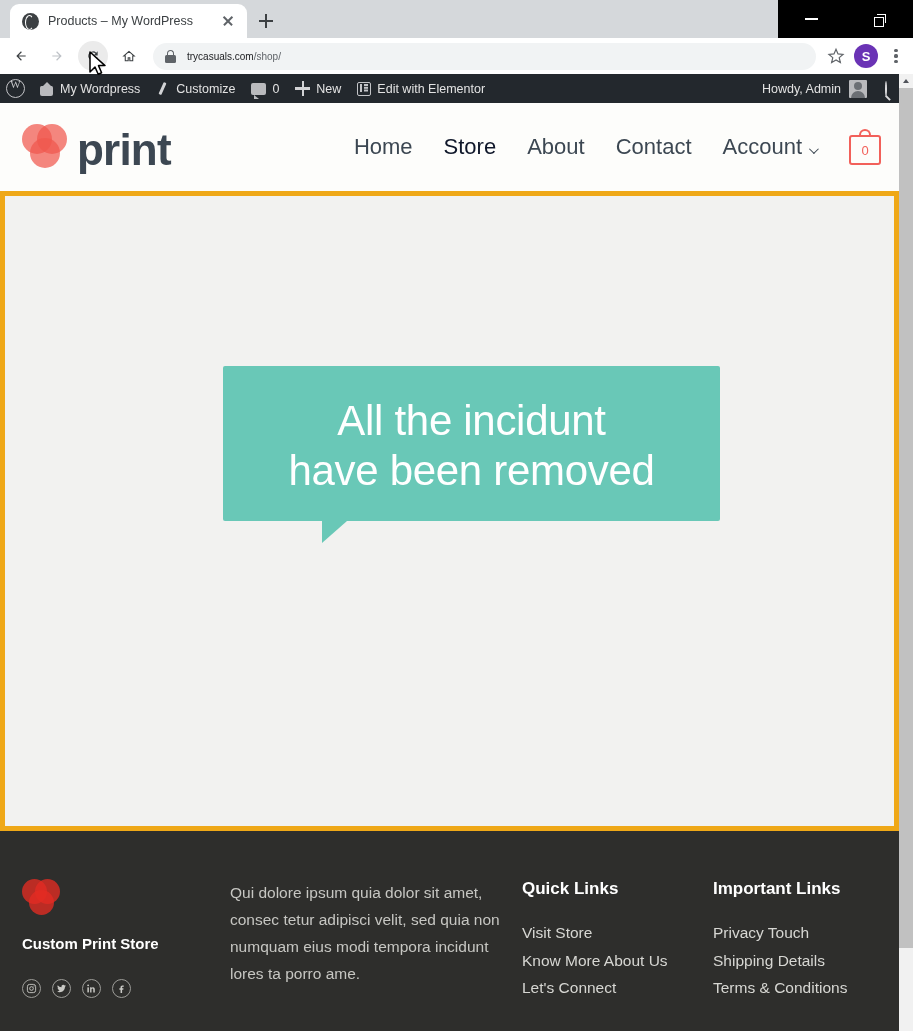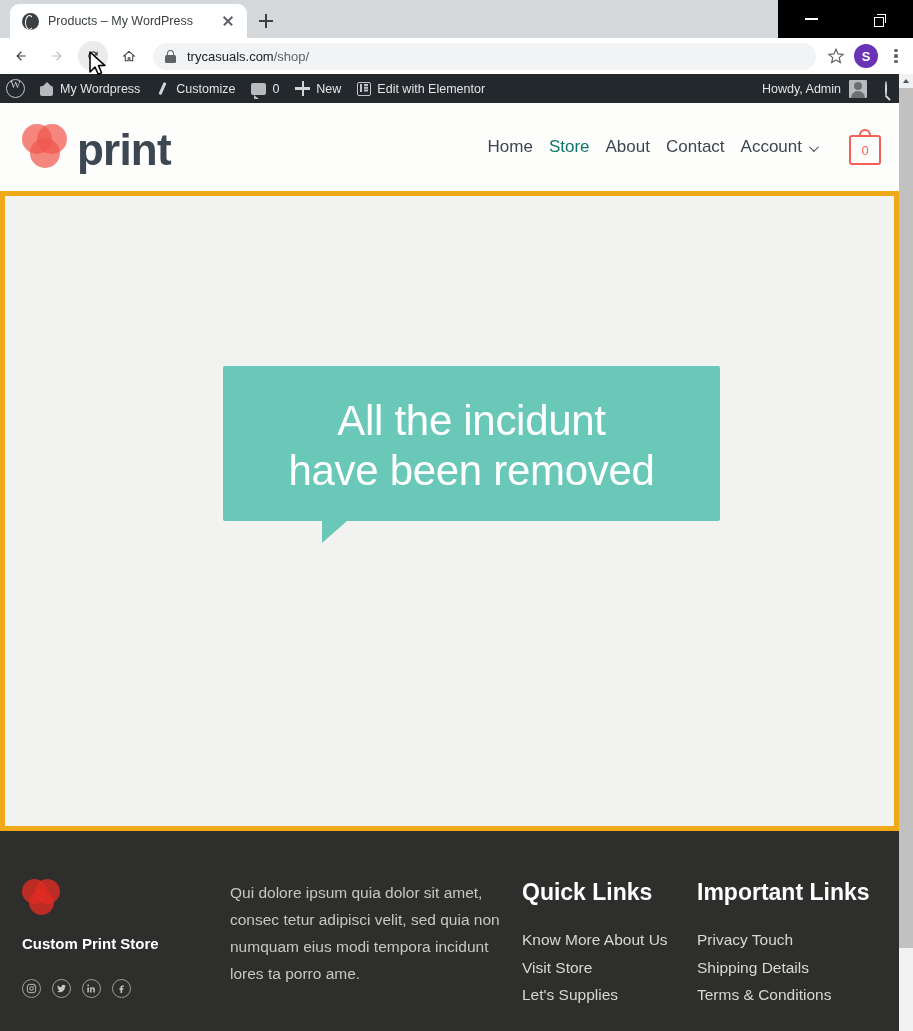--- a/index.html
+++ b/index.html
@@ -103,21 +103,21 @@
     width: 11px; height: 13px; flex: 0 0 11px; margin-right: 11px; position: relative;
   }
   .lock-body {
     position: absolute; bottom: 0; left: 0; width: 11px; height: 7.5px;
     background: #5f6368; border-radius: 1.5px;
   }
   .lock-shackle {
     position: absolute; top: 0; left: 2.4px; width: 6.2px; height: 6px;
     border: 1.5px solid #5f6368; border-bottom: none; border-radius: 3.5px 3.5px 0 0;
   }
-  .url { font-size: 13px; color: #202124; white-space: nowrap; }
+  .url { font-size: 10px; color: #202124; white-space: nowrap; }
   .url .dim { color: #5f6368; }
   .star-btn {
     width: 28px; height: 28px; margin-right: 4px; position: relative; cursor: pointer; flex: 0 0 28px;
   }
   .star-btn svg { position: absolute; left: 5px; top: 5px; width: 18px; height: 18px; }
   .profile-av {
     width: 24px; height: 24px; flex: 0 0 24px; border-radius: 50%;
     background: #6a33b5; color: #fff; font-size: 13px; font-weight: bold;
     display: flex; align-items: center; justify-content: center;
     margin-right: 7px; cursor: pointer;
@@ -226,23 +226,23 @@
   }
   .logo-mark .c1 { left: 0px;  top: 2px; }
   .logo-mark .c2 { left: 15px; top: 2px; }
   .logo-mark .c3 { left: 7.5px; top: 16px; }
   .logo-text {
     font-size: 44px; font-weight: bold; color: #3c4752; letter-spacing: -0.8px;
     line-height: 1;
   }
   .mainnav { margin-left: auto; display: flex; align-items: center; }
   .nav-link {
-    font-size: 17px; color: #3c4752; margin-left: 16px; cursor: pointer; white-space: nowrap;
-  }
-  .nav-link.active { color: #0f766e; }
+    font-size: 22px; color: #3c4752; margin-left: 31px; cursor: pointer; white-space: nowrap;
+  }
+  .nav-link.active { color: #0f172a; }
   .nav-caret {
     display: inline-block; margin-left: 7px; width: 7px; height: 7px;
     border-right: 1.6px solid #3c4752; border-bottom: 1.6px solid #3c4752;
     transform: rotate(45deg) translateY(-2px);
   }
   .cart-btn {
     margin-left: 33px; width: 32px; height: 36px; position: relative; cursor: pointer;
   }
   .cart-bag {
     position: absolute; left: 0; bottom: 0; width: 32px; height: 30px;
@@ -299,22 +299,22 @@
     display: flex; align-items: center; justify-content: center;
     font-size: 10px; font-weight: bold;
   }
   .soc svg { width: 11px; height: 11px; display: block; }
   .f-col-about { width: 292px; flex: 0 0 292px; padding-right: 22px; }
   .f-heading {
     font-size: 18.5px; font-weight: bold; line-height: 1.45; margin-bottom: 22px;
   }
   .f-para { font-size: 15.5px; color: #c6c6c2; line-height: 1.75; }
   .f-col-links { width: 175px; flex: 0 0 175px; }
-  .f-col-links.wide { width: 190px; flex: 0 0 190px; }
-  .f-links-title { font-size: 23px; font-weight: bold; margin-bottom: 20px; }
+  .f-col-links.wide { width: 190px; flex: 0 0 190px; margin-left: 16px; }
+  .f-links-title { font-size: 17px; font-weight: bold; margin-bottom: 20px; }
   .f-link { font-size: 15.5px; color: #d7d7d3; line-height: 1.78; cursor: pointer; white-space: nowrap; }
 
   
   .pscroll {
     position: absolute; top: 74px; right: 0; width: 14px; height: 957px;
     background: #f1f1f1; z-index: 40;
   }
   .pscroll-up {
     position: absolute; top: 0; left: 0; width: 14px; height: 14px;
     background: #f1f1f1; cursor: pointer;
@@ -505,23 +505,23 @@
           </span>
         </div>
       </div>
 
       <div class="f-col-about">
         <div class="f-para">Qui dolore ipsum quia dolor sit amet, consec tetur adipisci velit, sed quia non numquam eius modi tempora incidunt lores ta porro ame.</div>
       </div>
 
       <div class="f-col-links">
         <div class="f-links-title">Quick Links</div>
+        <div class="f-link">Visit Store</div>
         <div class="f-link">Know More About Us</div>
-        <div class="f-link">Visit Store</div>
-        <div class="f-link">Let's Supplies</div>
+        <div class="f-link">Let's Connect</div>
       </div>
 
       <div class="f-col-links wide">
         <div class="f-links-title">Important Links</div>
         <div class="f-link">Privacy Touch</div>
         <div class="f-link">Shipping Details</div>
         <div class="f-link">Terms &amp; Conditions</div>
       </div>
     </div>
   </div>

